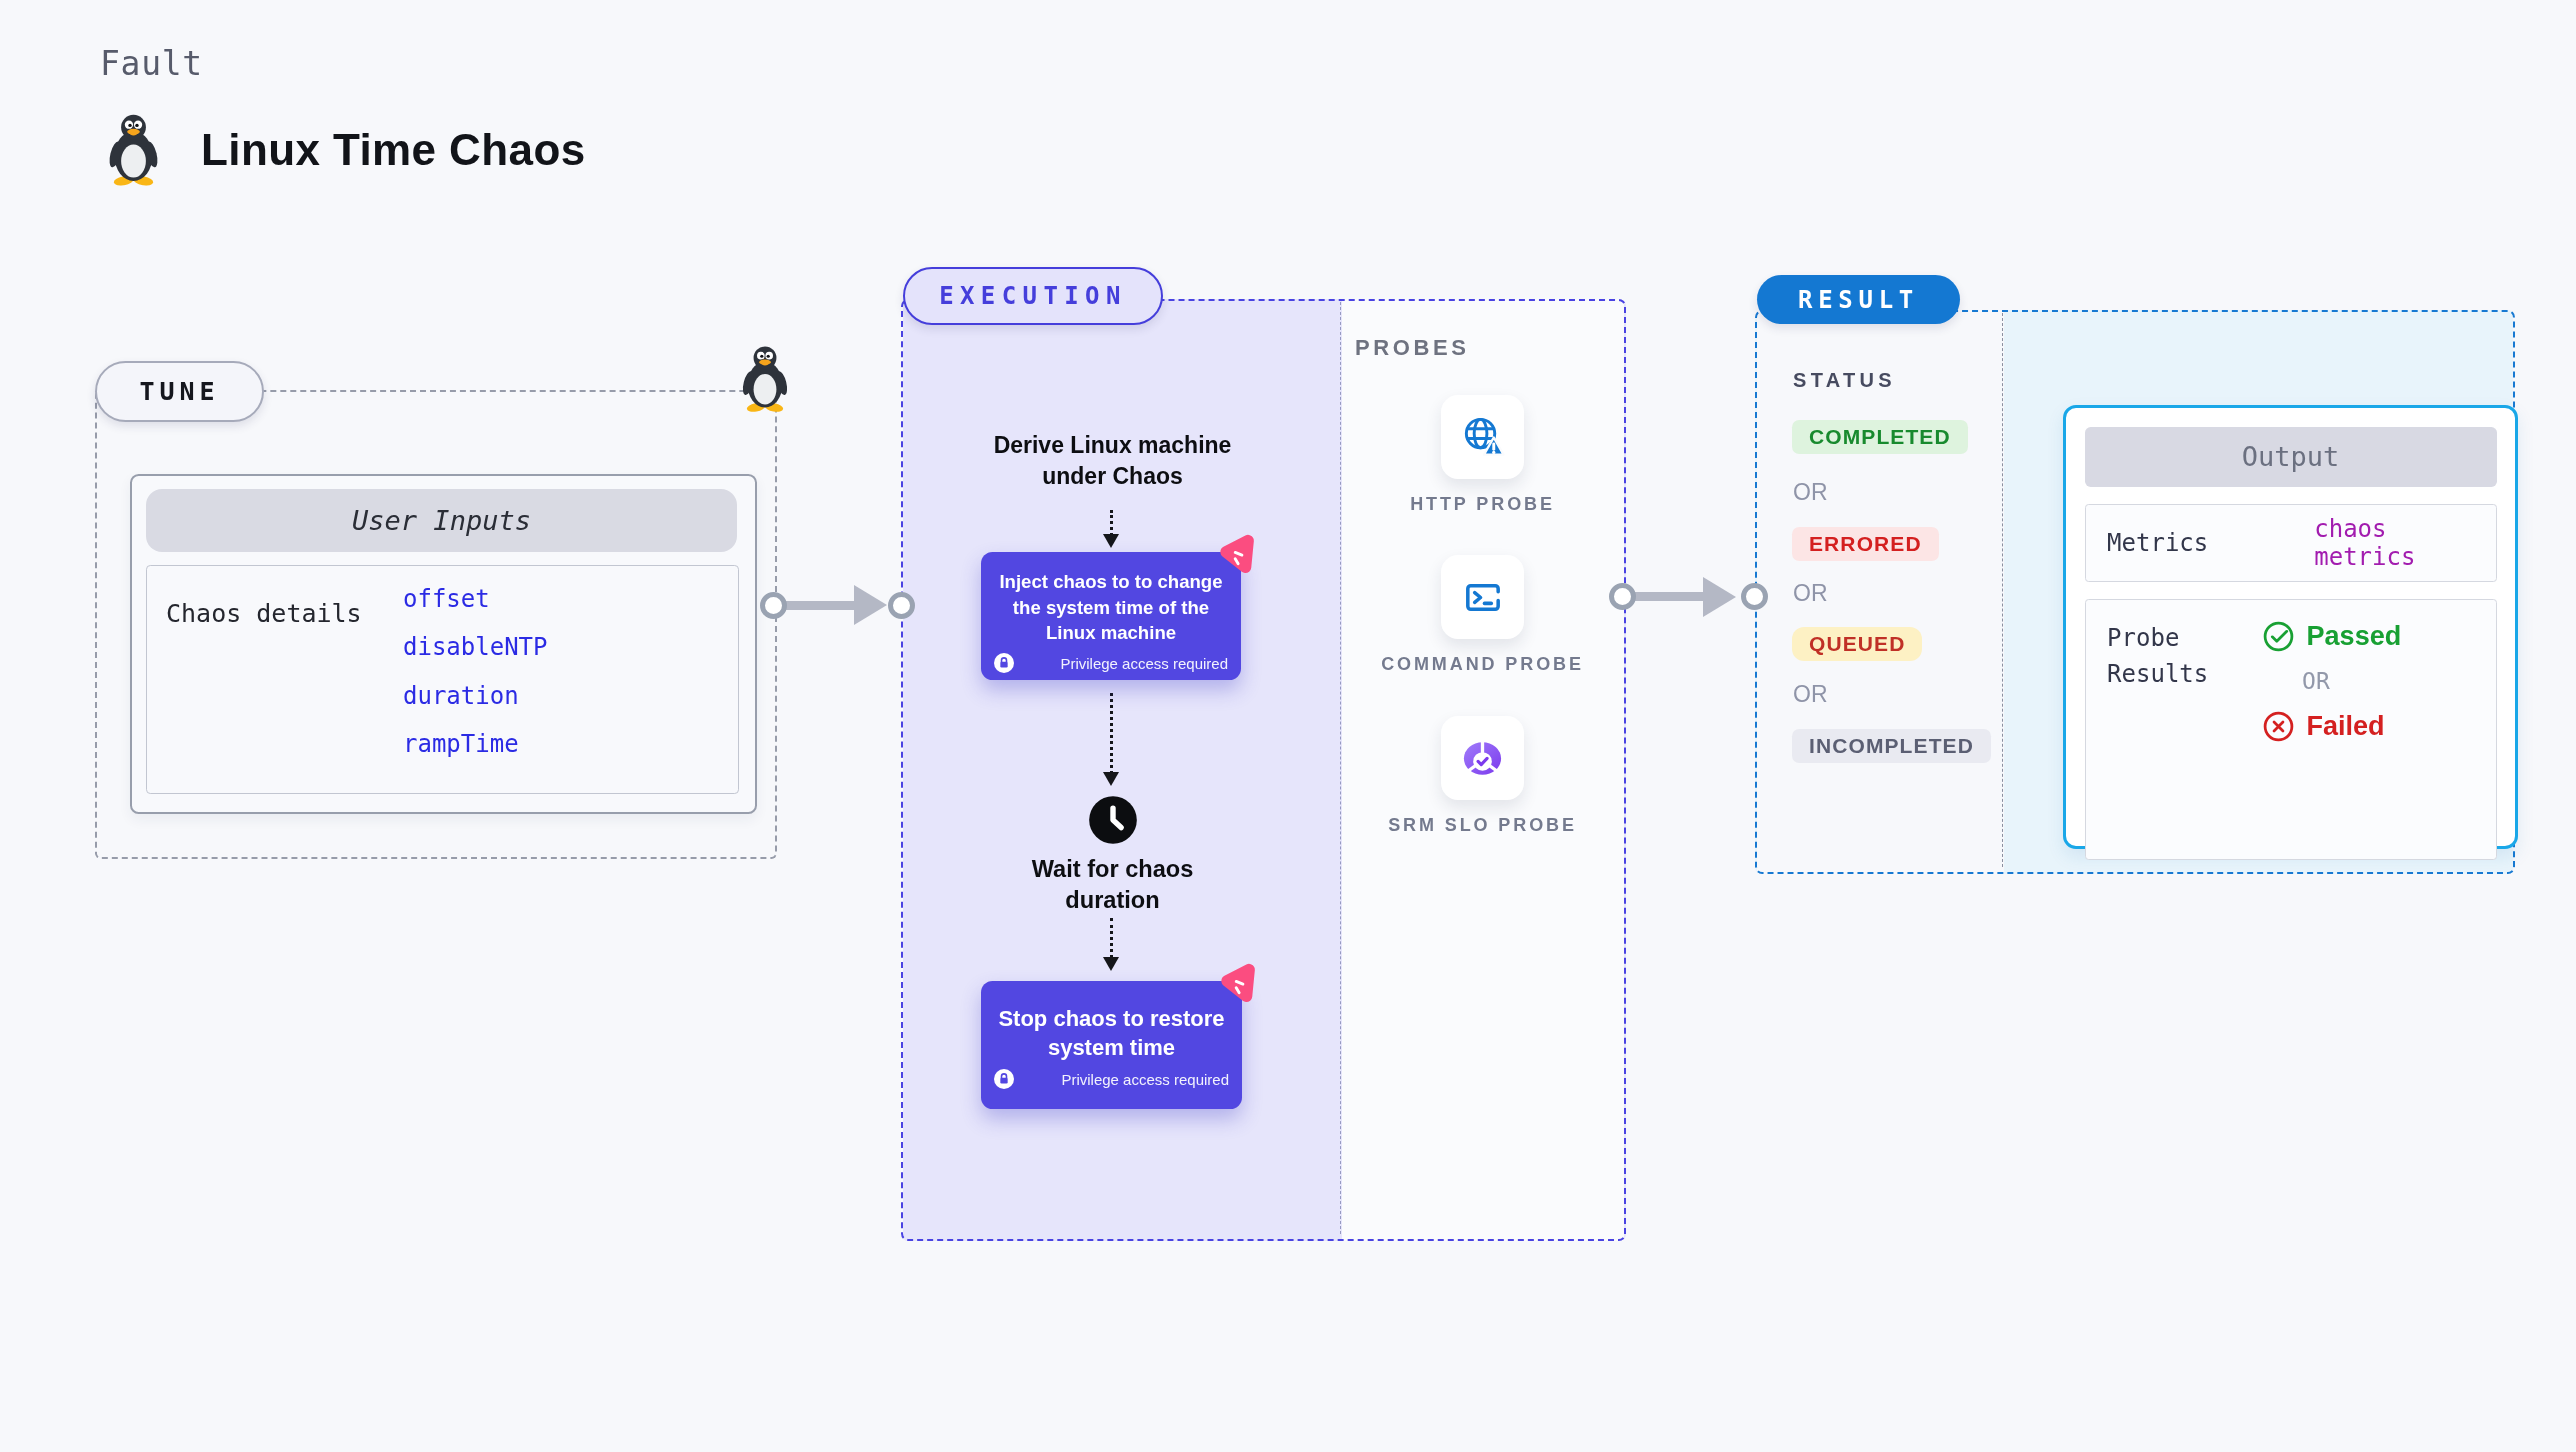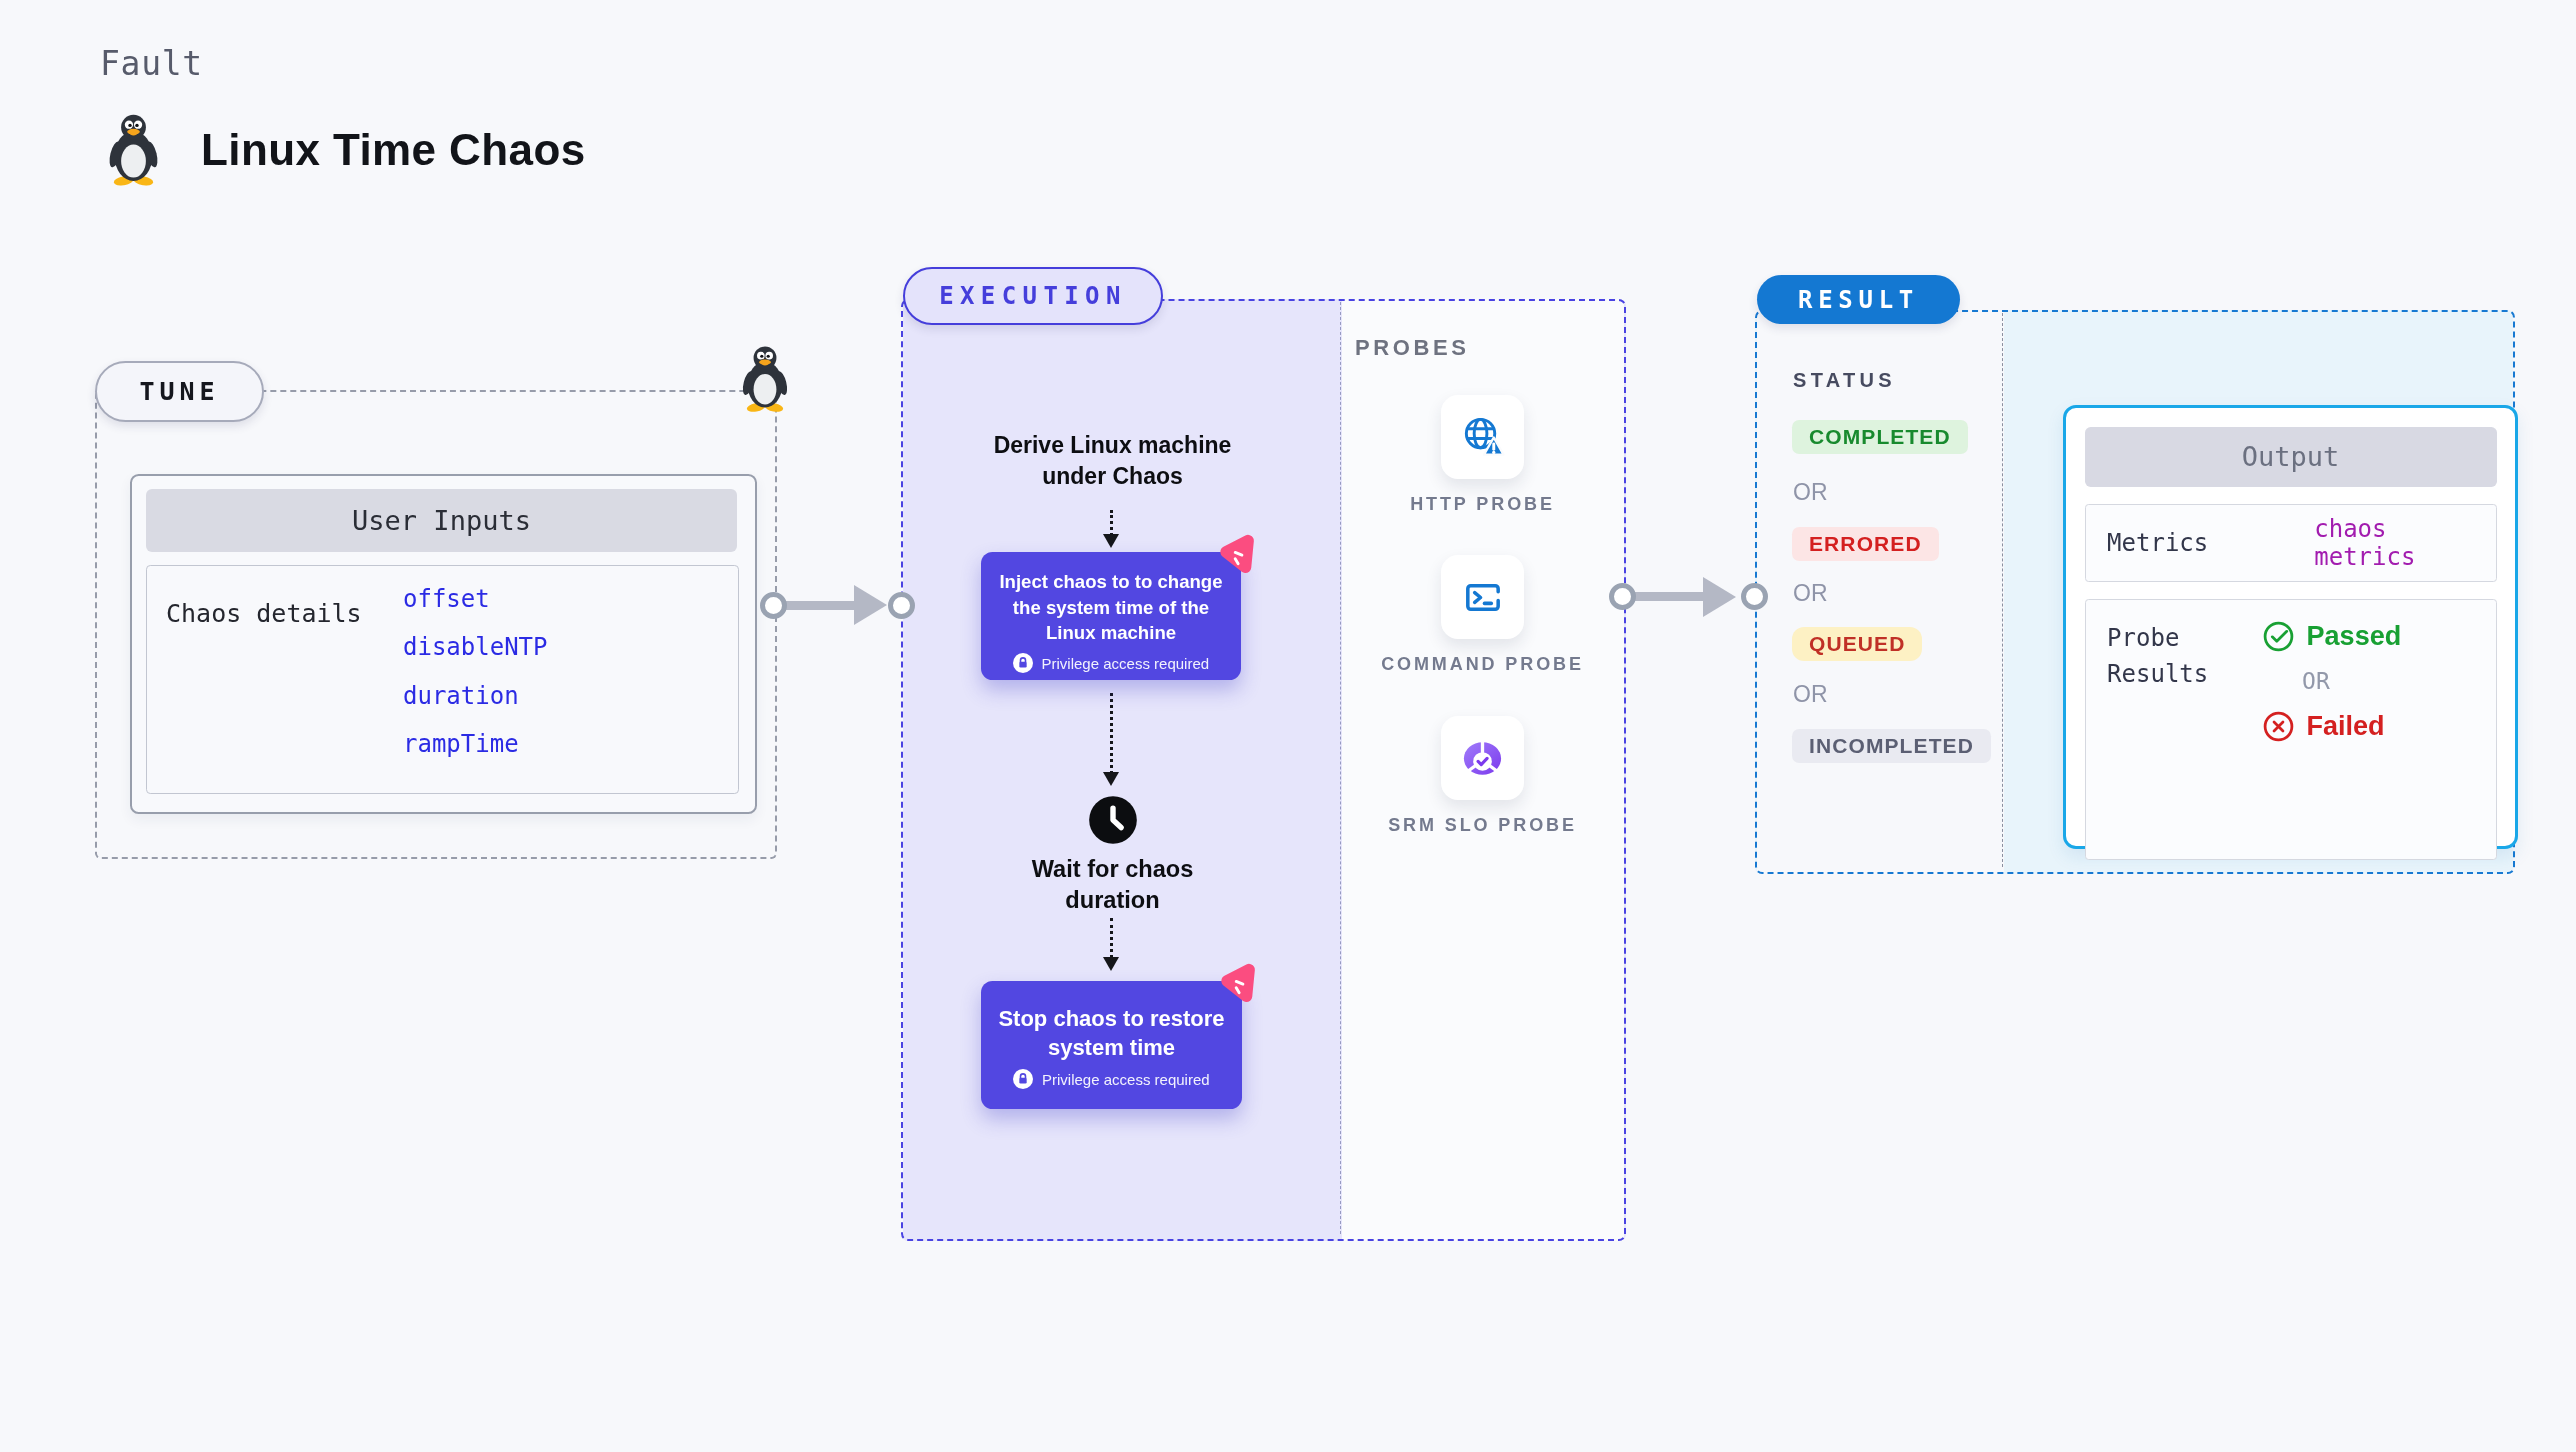--- a/index.html
+++ b/index.html
@@ -18,22 +18,22 @@
   
   .pill{display:flex;align-items:center;justify-content:center;border-radius:31.5px;
         box-shadow:0 4.3px 10px rgba(40,45,90,.12);z-index:6;}
 
   
   .tune-box{left:95px;top:390px;width:678px;height:465px;border:2.1px dashed #979caa;border-radius:5.7px;}
   .tune-pill{left:95px;top:361px;width:165px;height:57px;background:#f4f5fa;border:2.1px solid #a6aaba;
              font-size:25px;font-weight:bold;letter-spacing:5px;color:#15171e;}
   .ui-card{left:130px;top:474px;width:623px;height:336px;background:#f8f9fc;border:2.1px solid #989eac;
            border-radius:8.6px;box-shadow:0 5.7px 13px rgba(40,45,90,.06);}
-  .ui-header{left:146px;top:489px;width:591px;height:63px;background:#d9dae3;border-radius:6px;
-             display:flex;align-items:center;justify-content:center;font-size:27px;color:#2a2d36;}
+  .ui-header{left:146px;top:489px;width:591px;height:63px;background:#d9dae3;border-radius:16px;
+             display:flex;align-items:center;justify-content:center;font-size:27px;color:#2a2d36;font-style:italic;}
   .ui-inner{left:146px;top:565px;width:591px;height:227px;border:1.4px solid #c2c6d1;border-radius:4.3px;}
   .chaos-label{left:166px;top:599px;font-size:25px;color:#24262e;}
   .link-col{left:403px;top:585px;display:flex;flex-direction:column;gap:19.3px;}
   .fault-link{font-size:24px;color:#2b2be4;cursor:pointer;line-height:29px;}
 
   
   .arrow-line{position:absolute;height:8.6px;background:#b4b8c5;}
   .arrow-head{position:absolute;width:0;height:0;border-top:20px solid transparent;
               border-bottom:20px solid transparent;border-left:33px solid #b4b8c5;}
   .node{position:absolute;width:17px;height:17px;border-radius:50%;background:#fff;
@@ -49,21 +49,21 @@
   .exec-pill{left:903px;top:267px;width:256px;height:54px;background:#e4e3fb;border:2.9px solid #453edb;
              font-size:24px;font-weight:bold;letter-spacing:6.4px;color:#453edb;}
   .derive-text{left:980px;top:430px;width:265px;text-align:center;font-size:23px;font-weight:bold;
                color:#0d0e12;line-height:1.35;z-index:3;}
   .chaos-step{background:#5247e1;border-radius:11.5px;box-shadow:0 10px 20px rgba(60,55,200,.30);
               color:#fff;text-align:center;z-index:3;}
   .inject-box{left:981px;top:552px;width:260px;height:128px;padding:17px 13px 0;box-sizing:border-box;}
   .stop-box{left:981px;top:981px;width:261px;height:128px;padding:24px 13px 0;box-sizing:border-box;}
   .step-text{font-size:18.6px;font-weight:bold;line-height:1.38;}
   .stop-box .step-text{font-size:22px;line-height:1.3;}
-  .priv-row{display:flex;align-items:center;justify-content:center;gap:8.6px;margin-top:7.2px;}
+  .priv-row{display:flex;align-items:center;justify-content:space-between;gap:8.6px;margin-top:7.2px;}
   .priv-text{font-size:15px;color:#f2f2fd;}
   .corner-chaos{position:absolute;right:-18.6px;top:-17px;width:43px;height:43px;transform:rotate(-8deg);}
   .wait-text{left:998px;top:854px;width:229px;text-align:center;font-size:23.6px;font-weight:bold;
              color:#0d0e12;line-height:1.32;z-index:3;}
   .clock-wrap{left:1087px;top:794px;width:52px;height:52px;z-index:3;}
 
   
   .probes-label{left:1355px;top:335px;font-size:22px;font-weight:bold;letter-spacing:3.6px;color:#6e7280;}
   .probe-card{left:1441px;width:83px;height:84px;background:#fff;border-radius:17px;z-index:3;
               box-shadow:0 7.2px 15.8px rgba(25,35,70,.10);display:flex;align-items:center;justify-content:center;}

